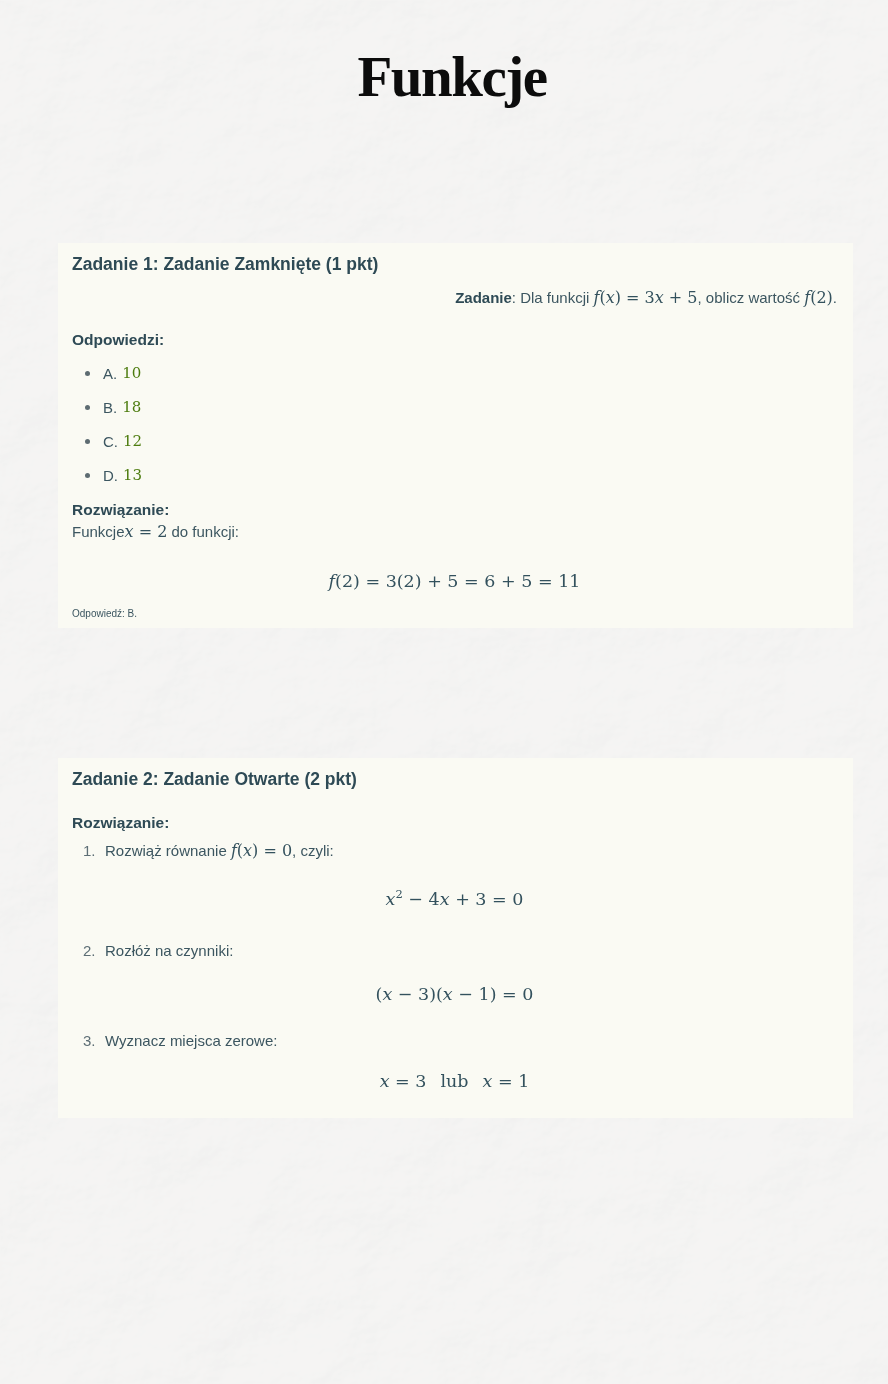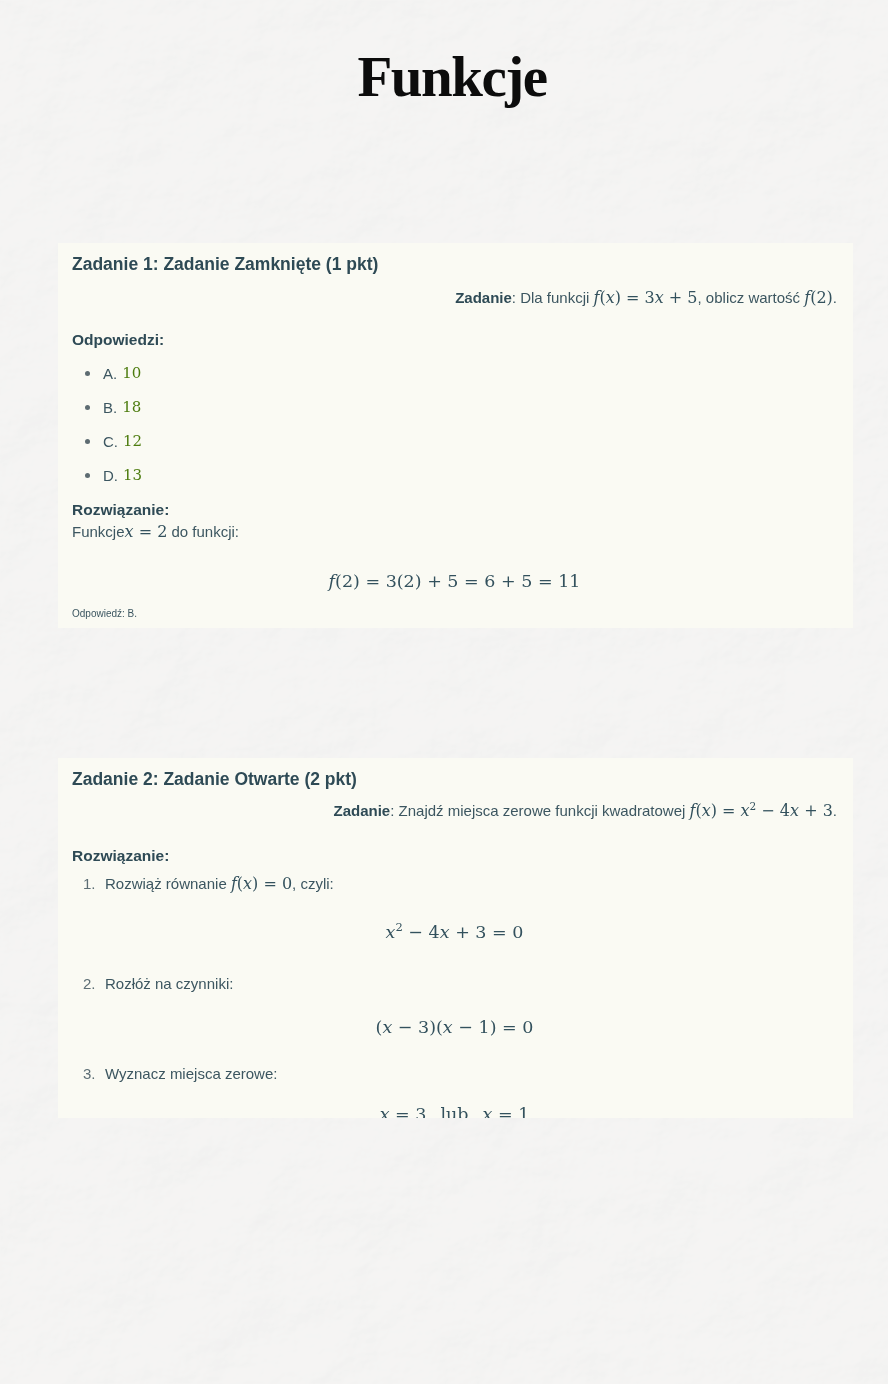--- a/index.html
+++ b/index.html
@@ -200,21 +200,20 @@
   </div>
 
   <div class="eq"><span class="math mi">f</span><span class="math">(2) = 3(2) + 5 = 6 + 5 = 11</span></div>
 
   <p class="answer-line">Odpowiedź: B.</p>
 </section>
 
 <section class="card card--2">
   <h2>Zadanie 2: Zadanie Otwarte (2 pkt)</h2>
 
-  <p class="task-line"><span class="lbl">Zadanie</span><span>: Znajdź miejsca zerowe funkcji kwadratowej </span><span class="math mi">f</span><span class="math">(</span><span class="math mi">x</span><span class="math">) = </span><span class="math mi">x</span><span class="math msup">2</span><span class="math"> − 4</span><span class="math mi">x</span><span class="math"> + 3</span><span>.</span></p>
 
   <p class="answers-label sol-label-2">Rozwiązanie:</p>
 
   <div class="steps">
 
     <div class="step">
       <div class="step-row">
         <span class="step-num">1.</span>
         <span class="step-text"><span>Rozwiąż równanie </span><span class="math mi">f</span><span class="math">(</span><span class="math mi">x</span><span class="math">) = 0</span><span>, czyli:</span></span>
       </div>

